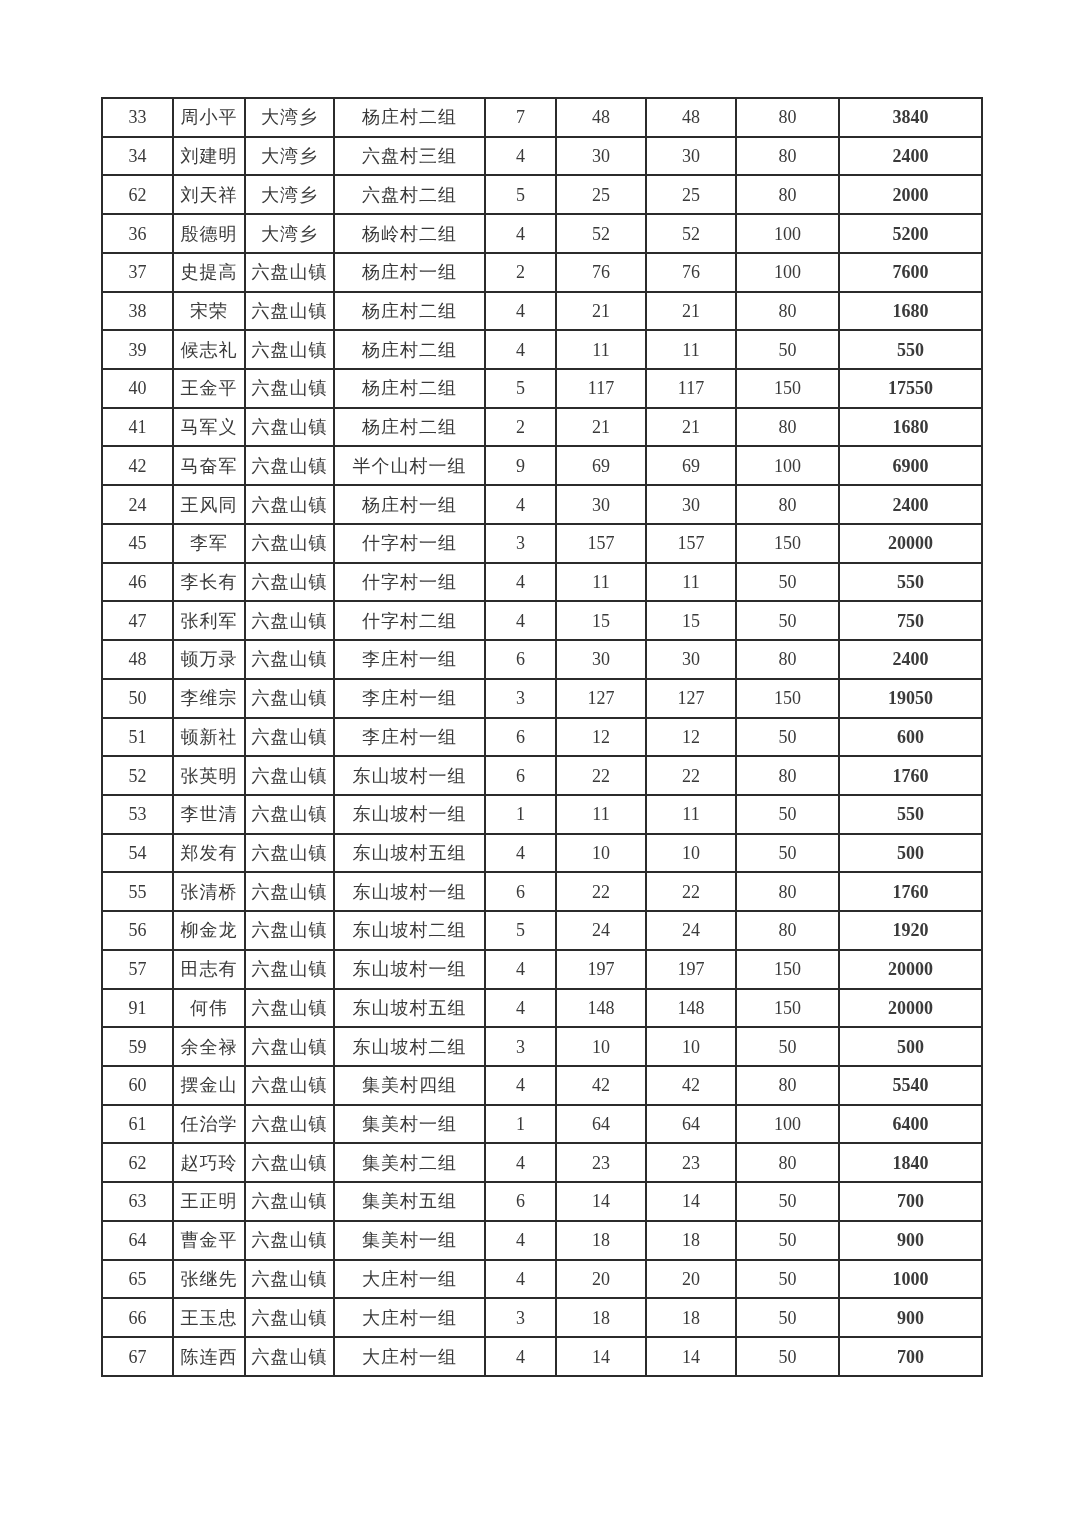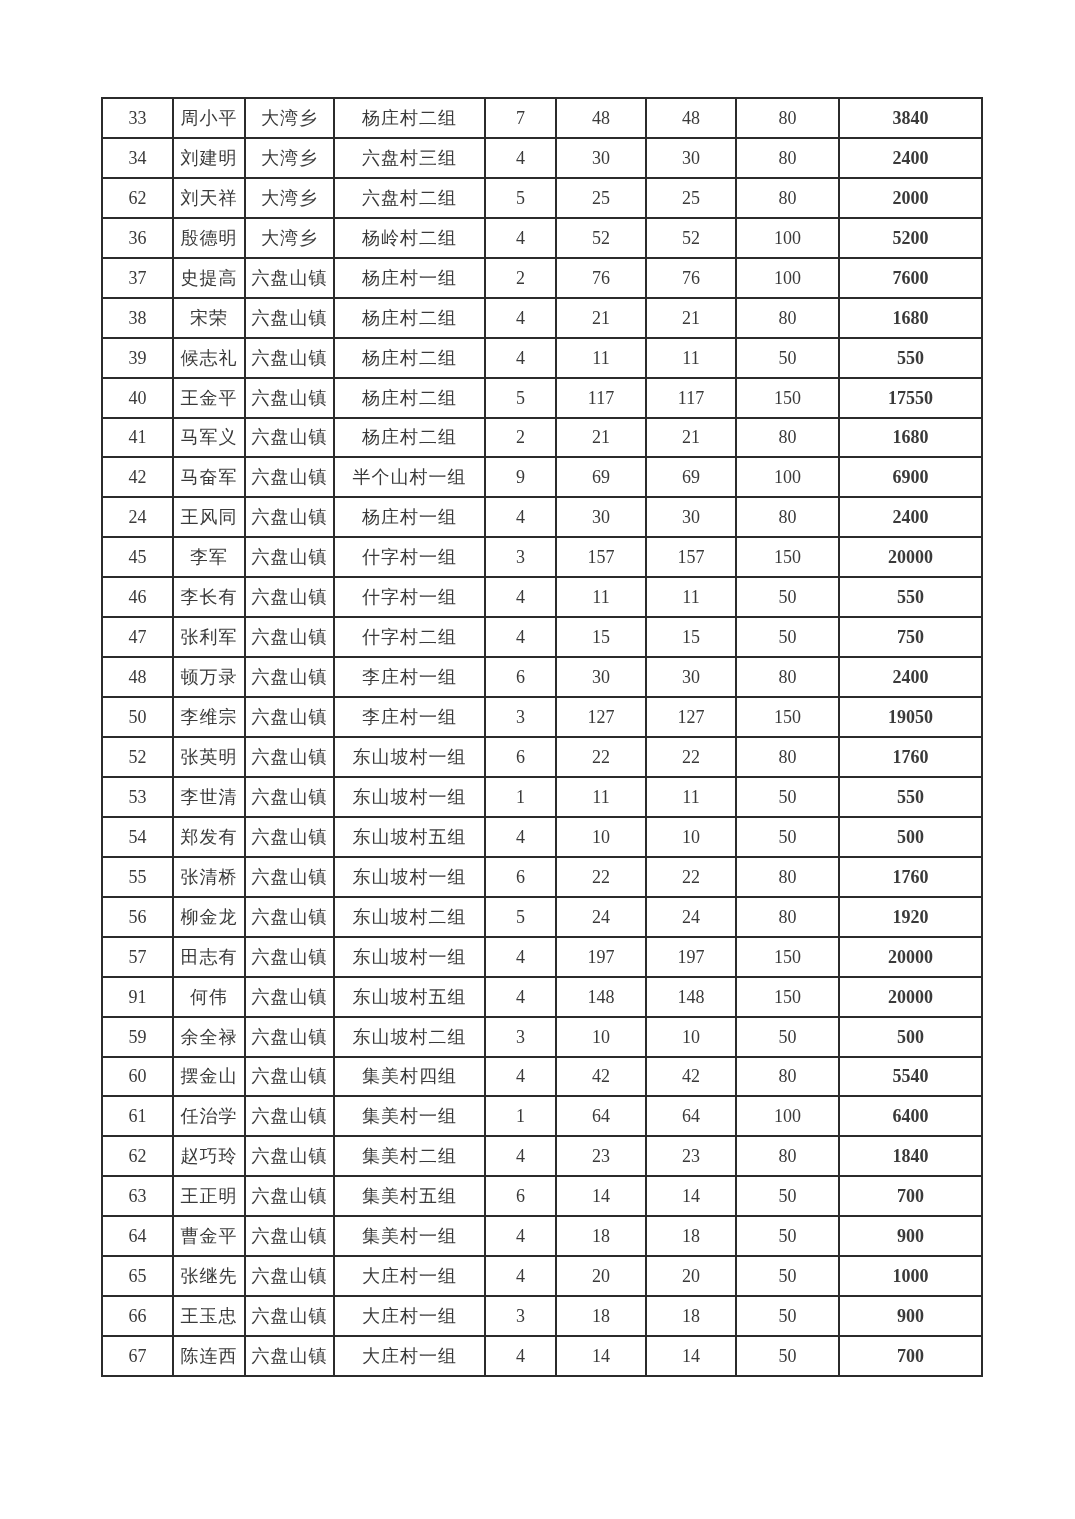--- a/index.html
+++ b/index.html
@@ -240,20 +240,31 @@
           <td class="col-name">李维宗</td>
           <td class="col-town">六盘山镇</td>
           <td class="col-village">李庄村一组</td>
           <td class="col-size">3</td>
           <td class="col-qty1">127</td>
           <td class="col-qty2">127</td>
           <td class="col-price">150</td>
           <td class="col-amount">19050</td>
         </tr>
         <tr>
+          <td class="col-index">51</td>
+          <td class="col-name">顿新社</td>
+          <td class="col-town">六盘山镇</td>
+          <td class="col-village">李庄村一组</td>
+          <td class="col-size">6</td>
+          <td class="col-qty1">12</td>
+          <td class="col-qty2">12</td>
+          <td class="col-price">50</td>
+          <td class="col-amount">600</td>
+        </tr>
+        <tr>
           <td class="col-index">52</td>
           <td class="col-name">张英明</td>
           <td class="col-town">六盘山镇</td>
           <td class="col-village">东山坡村一组</td>
           <td class="col-size">6</td>
           <td class="col-qty1">22</td>
           <td class="col-qty2">22</td>
           <td class="col-price">80</td>
           <td class="col-amount">1760</td>
         </tr>

